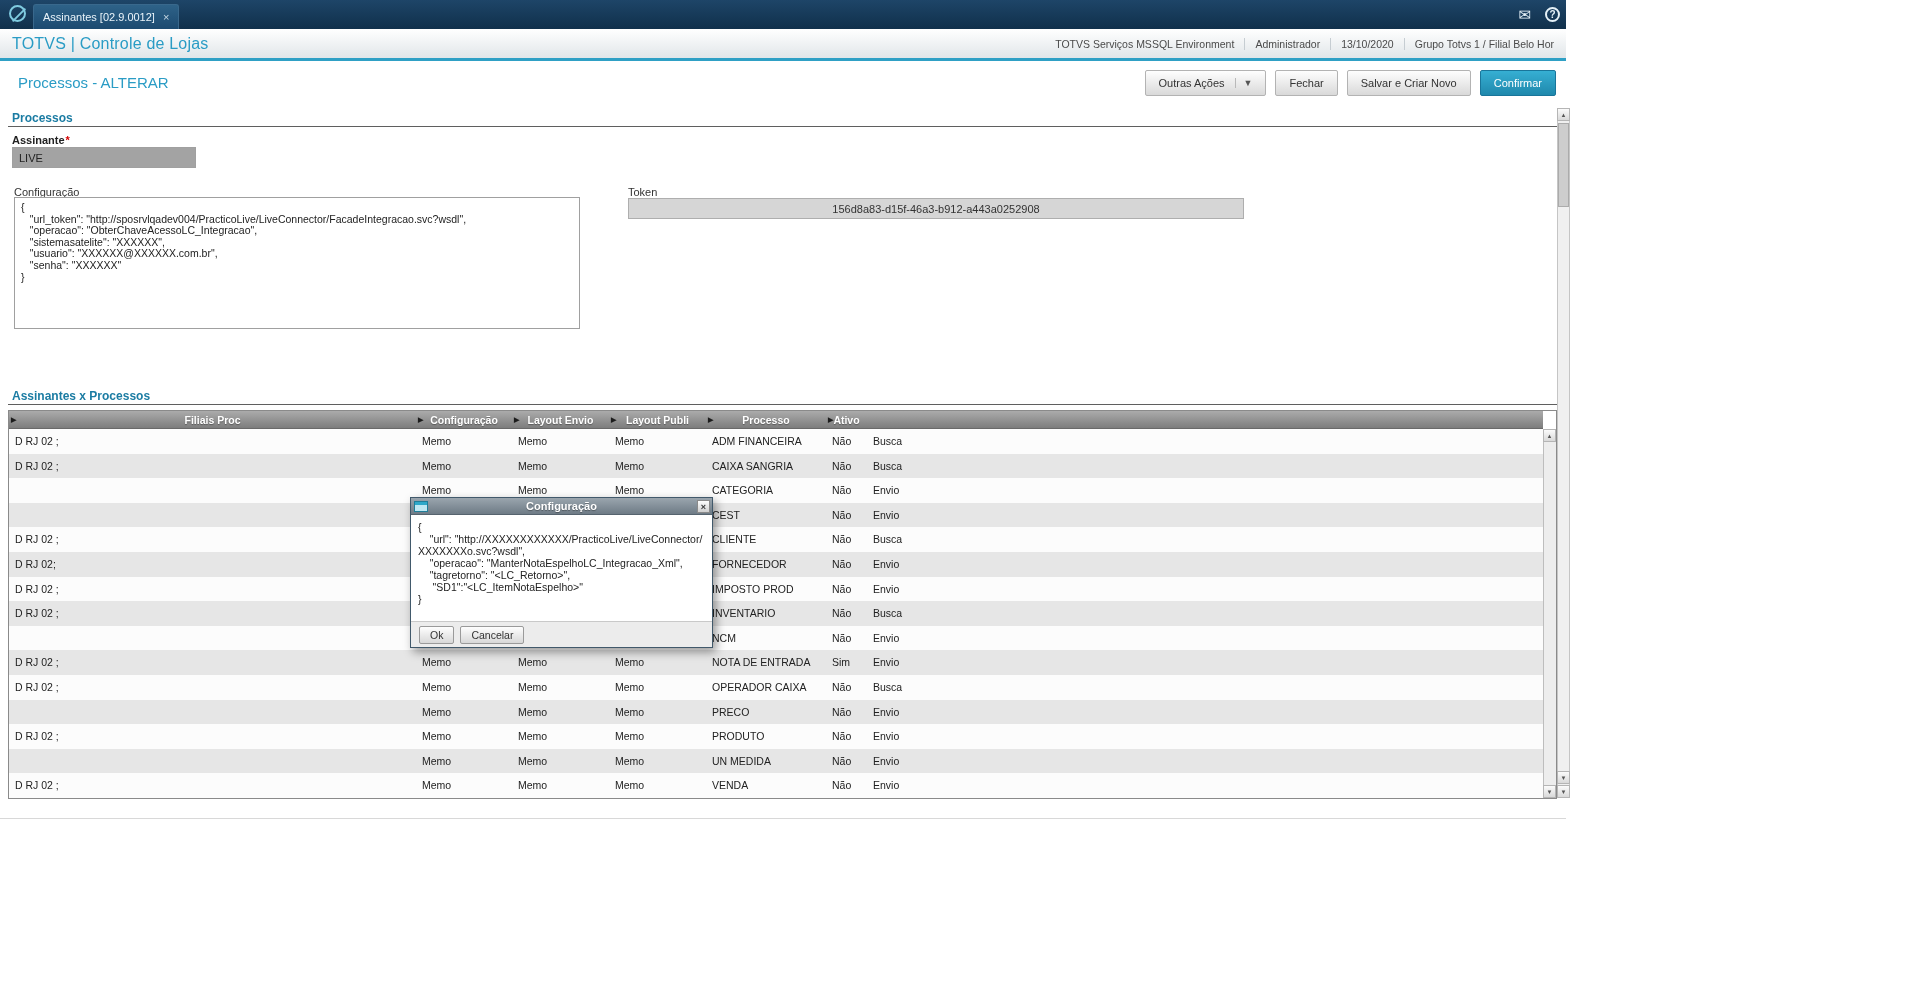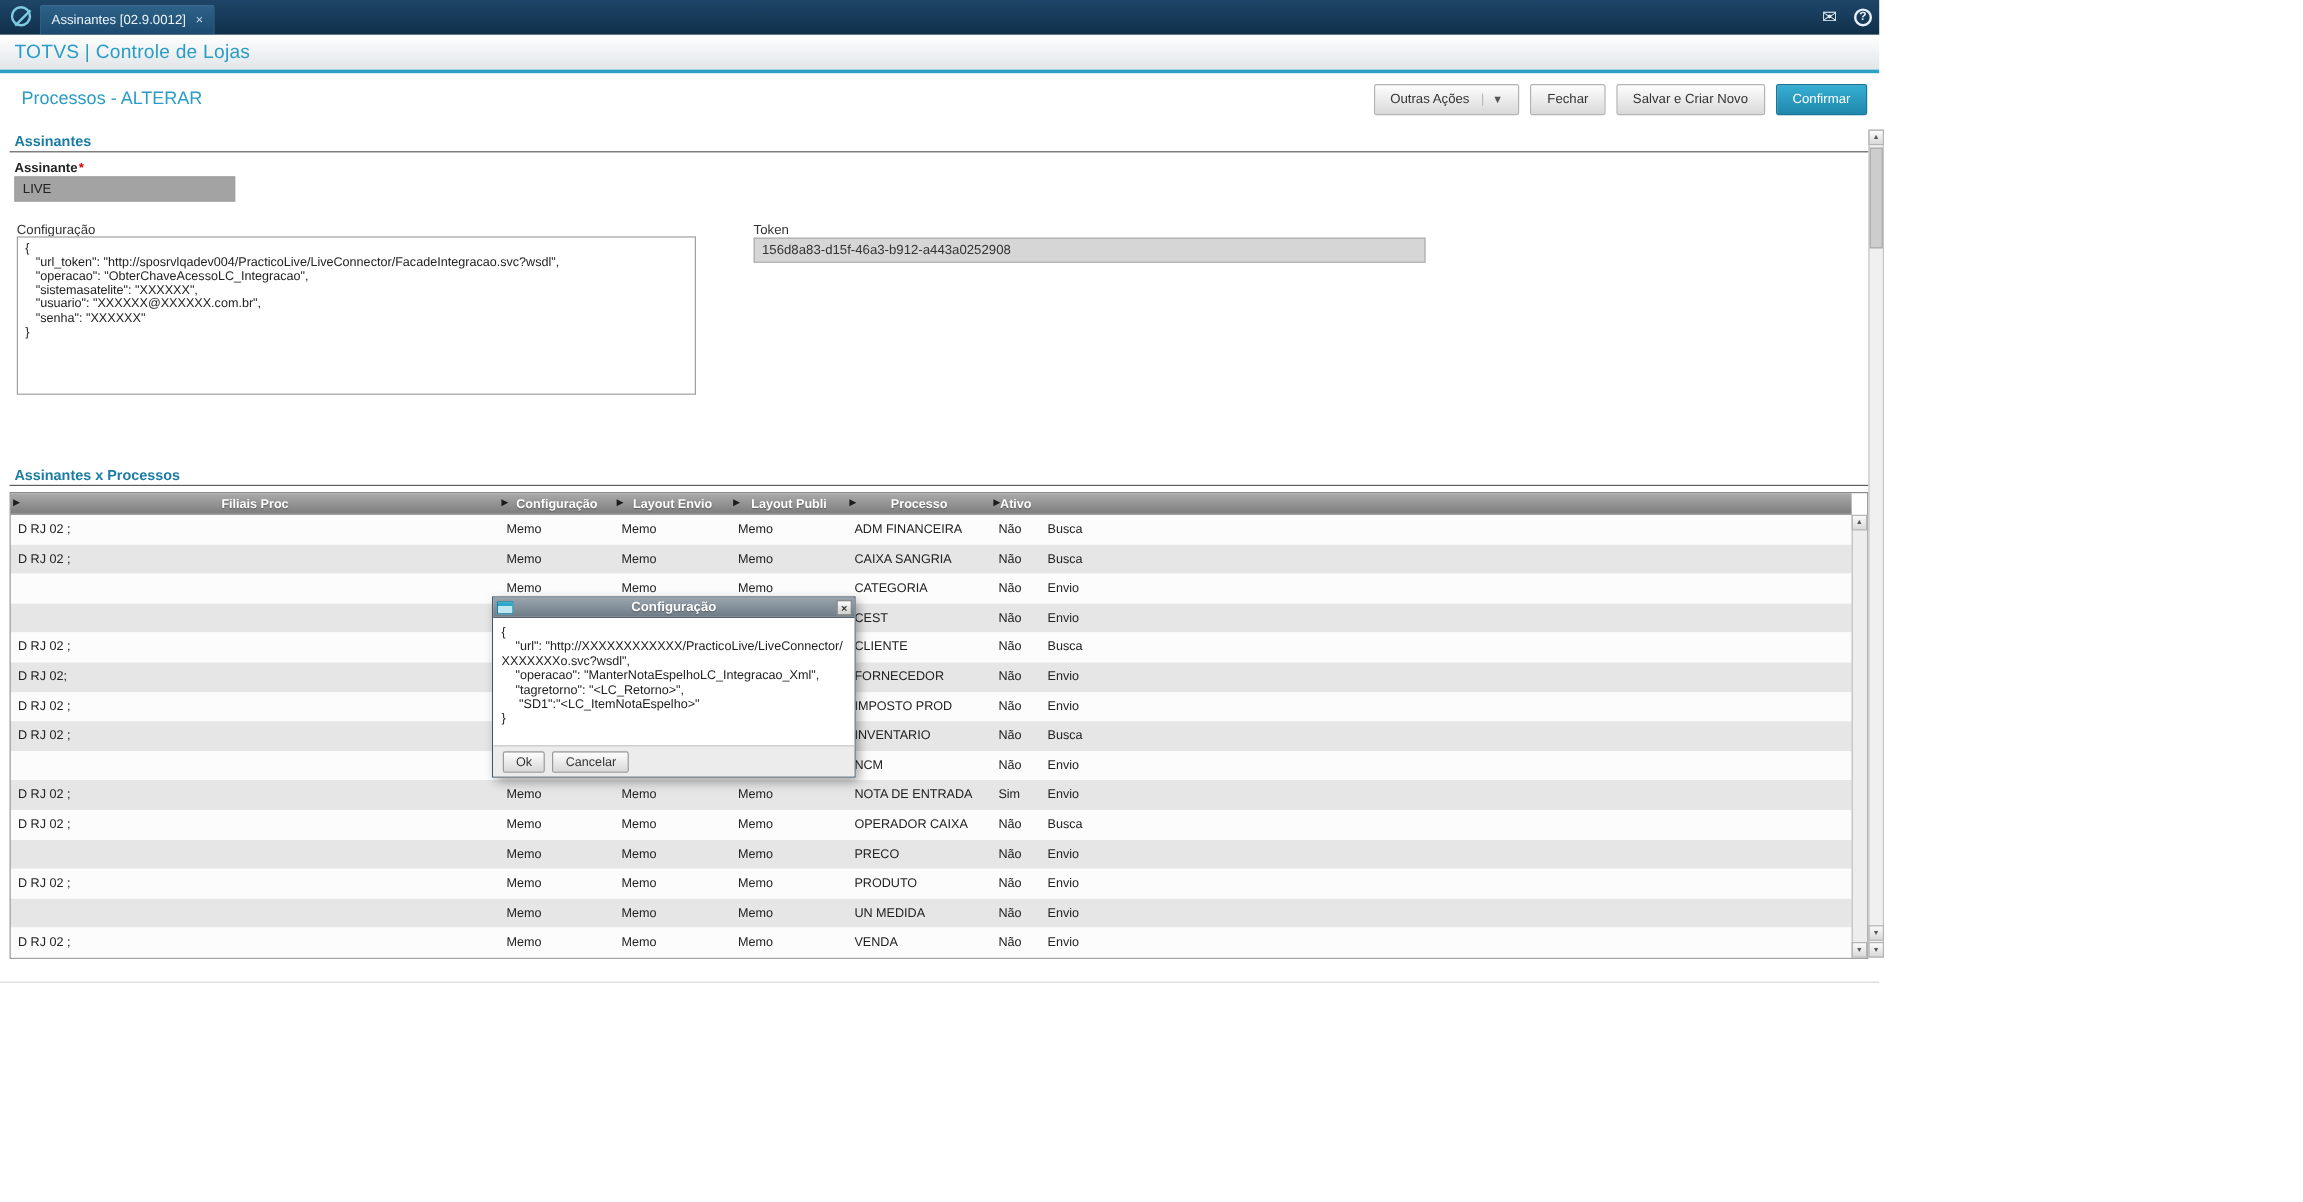--- a/index.html
+++ b/index.html
@@ -115,52 +115,58 @@
       <span class="tab-close">×</span>
     </div>
     <div class="topbar-icons">
       <span class="mail">✉</span>
       <span class="help">?</span>
     </div>
   </div>
 
   <div class="header">
     <div class="app-title">TOTVS | Controle de Lojas</div>
+    <div class="header-info">
+      <span>TOTVS Serviços MSSQL Environment</span>
+      <span>Administrador</span>
+      <span>13/10/2020</span>
+      <span>Grupo Totvs 1 / Filial Belo Hor</span>
+    </div>
   </div>
 
   <div class="page-title">Processos - ALTERAR</div>
   <div class="actions">
     <div class="btn">
       <span>Outras Ações</span>
       <span class="caret">▼</span>
     </div>
     <div class="btn">Fechar</div>
     <div class="btn">Salvar e Criar Novo</div>
     <div class="btn primary">Confirmar</div>
   </div>
 
-  <div class="section-h" style="left:12px; top:111px;">Assinantes</div>
+  <div class="section-h" style="left:12px; top:111px;">Processos</div>
   <div class="rule" style="top:126px;"></div>
 
   <div class="field-label bold" style="left:12px; top:134px;">
     <span>Assinante</span><span class="req">*</span>
   </div>
   <input class="text-input" style="left: 12px; top: 147px; width: 184px;" value="LIVE">
 
   <div class="field-label" style="left:14px; top:186px;">Configuração</div>
   <textarea class="config" spellcheck="false" style="">{
    "url_token": "http://sposrvlqadev004/PracticoLive/LiveConnector/FacadeIntegracao.svc?wsdl",
    "operacao": "ObterChaveAcessoLC_Integracao",
    "sistemasatelite": "XXXXXX",
    "usuario": "XXXXXX@XXXXXX.com.br",
    "senha": "XXXXXX"
 }</textarea>
 
   <div class="field-label" style="left:628px; top:186px;">Token</div>
-  <input class="text-input readonly" style="left: 628px; top: 198px; width: 560px;" readonly="" value="156d8a83-d15f-46a3-b912-a443a0252908">
+  <input class="text-input readonly" style="left: 628px; top: 198px; width: 616px; text-align: center;" readonly="" value="156d8a83-d15f-46a3-b912-a443a0252908">
 
   <div class="section-h" style="left:12px; top:389px;">Assinantes x Processos</div>
   <div class="rule" style="top:404px;"></div>
 
   <div class="grid">
     <div class="grid-header grid-cols">
       <div class="grid-hcell"><span class="sort-arrow">▶</span><span>Filiais Proc</span></div>
       <div class="grid-hcell"><span class="sort-arrow">▶</span><span>Configuração</span></div>
       <div class="grid-hcell"><span class="sort-arrow">▶</span><span>Layout Envio</span></div>
       <div class="grid-hcell"><span class="sort-arrow">▶</span><span>Layout Publi</span></div>

